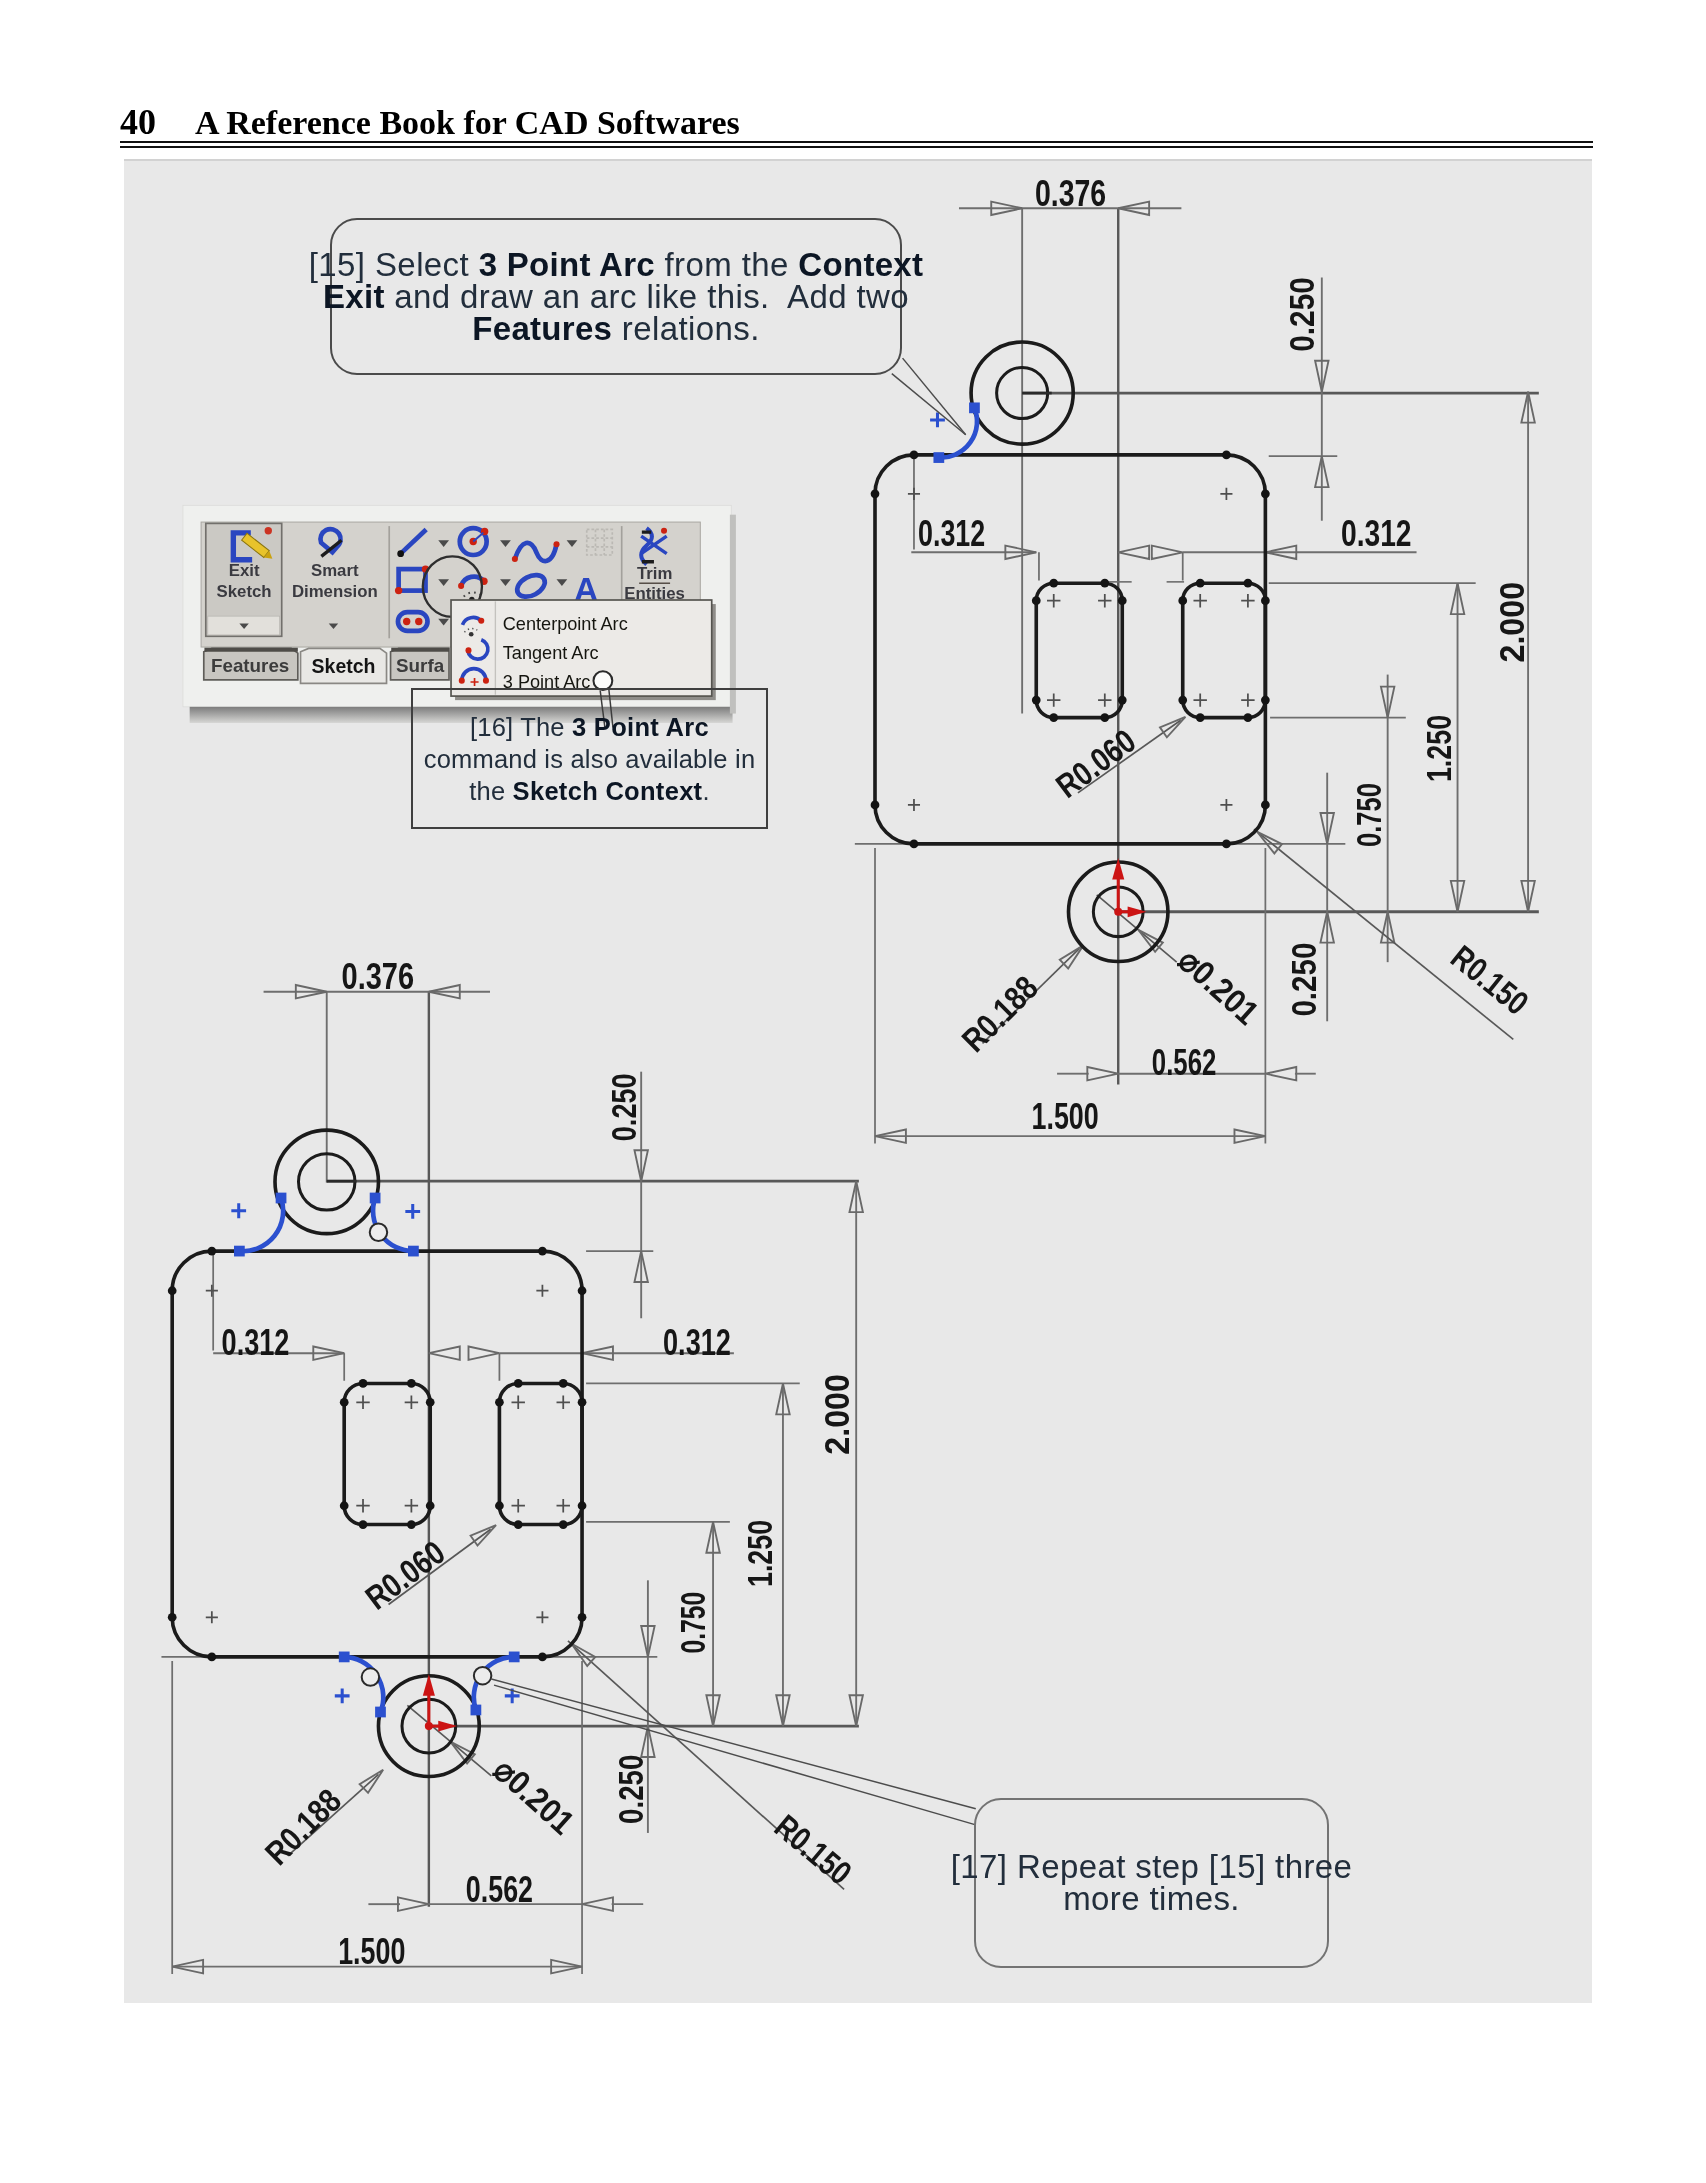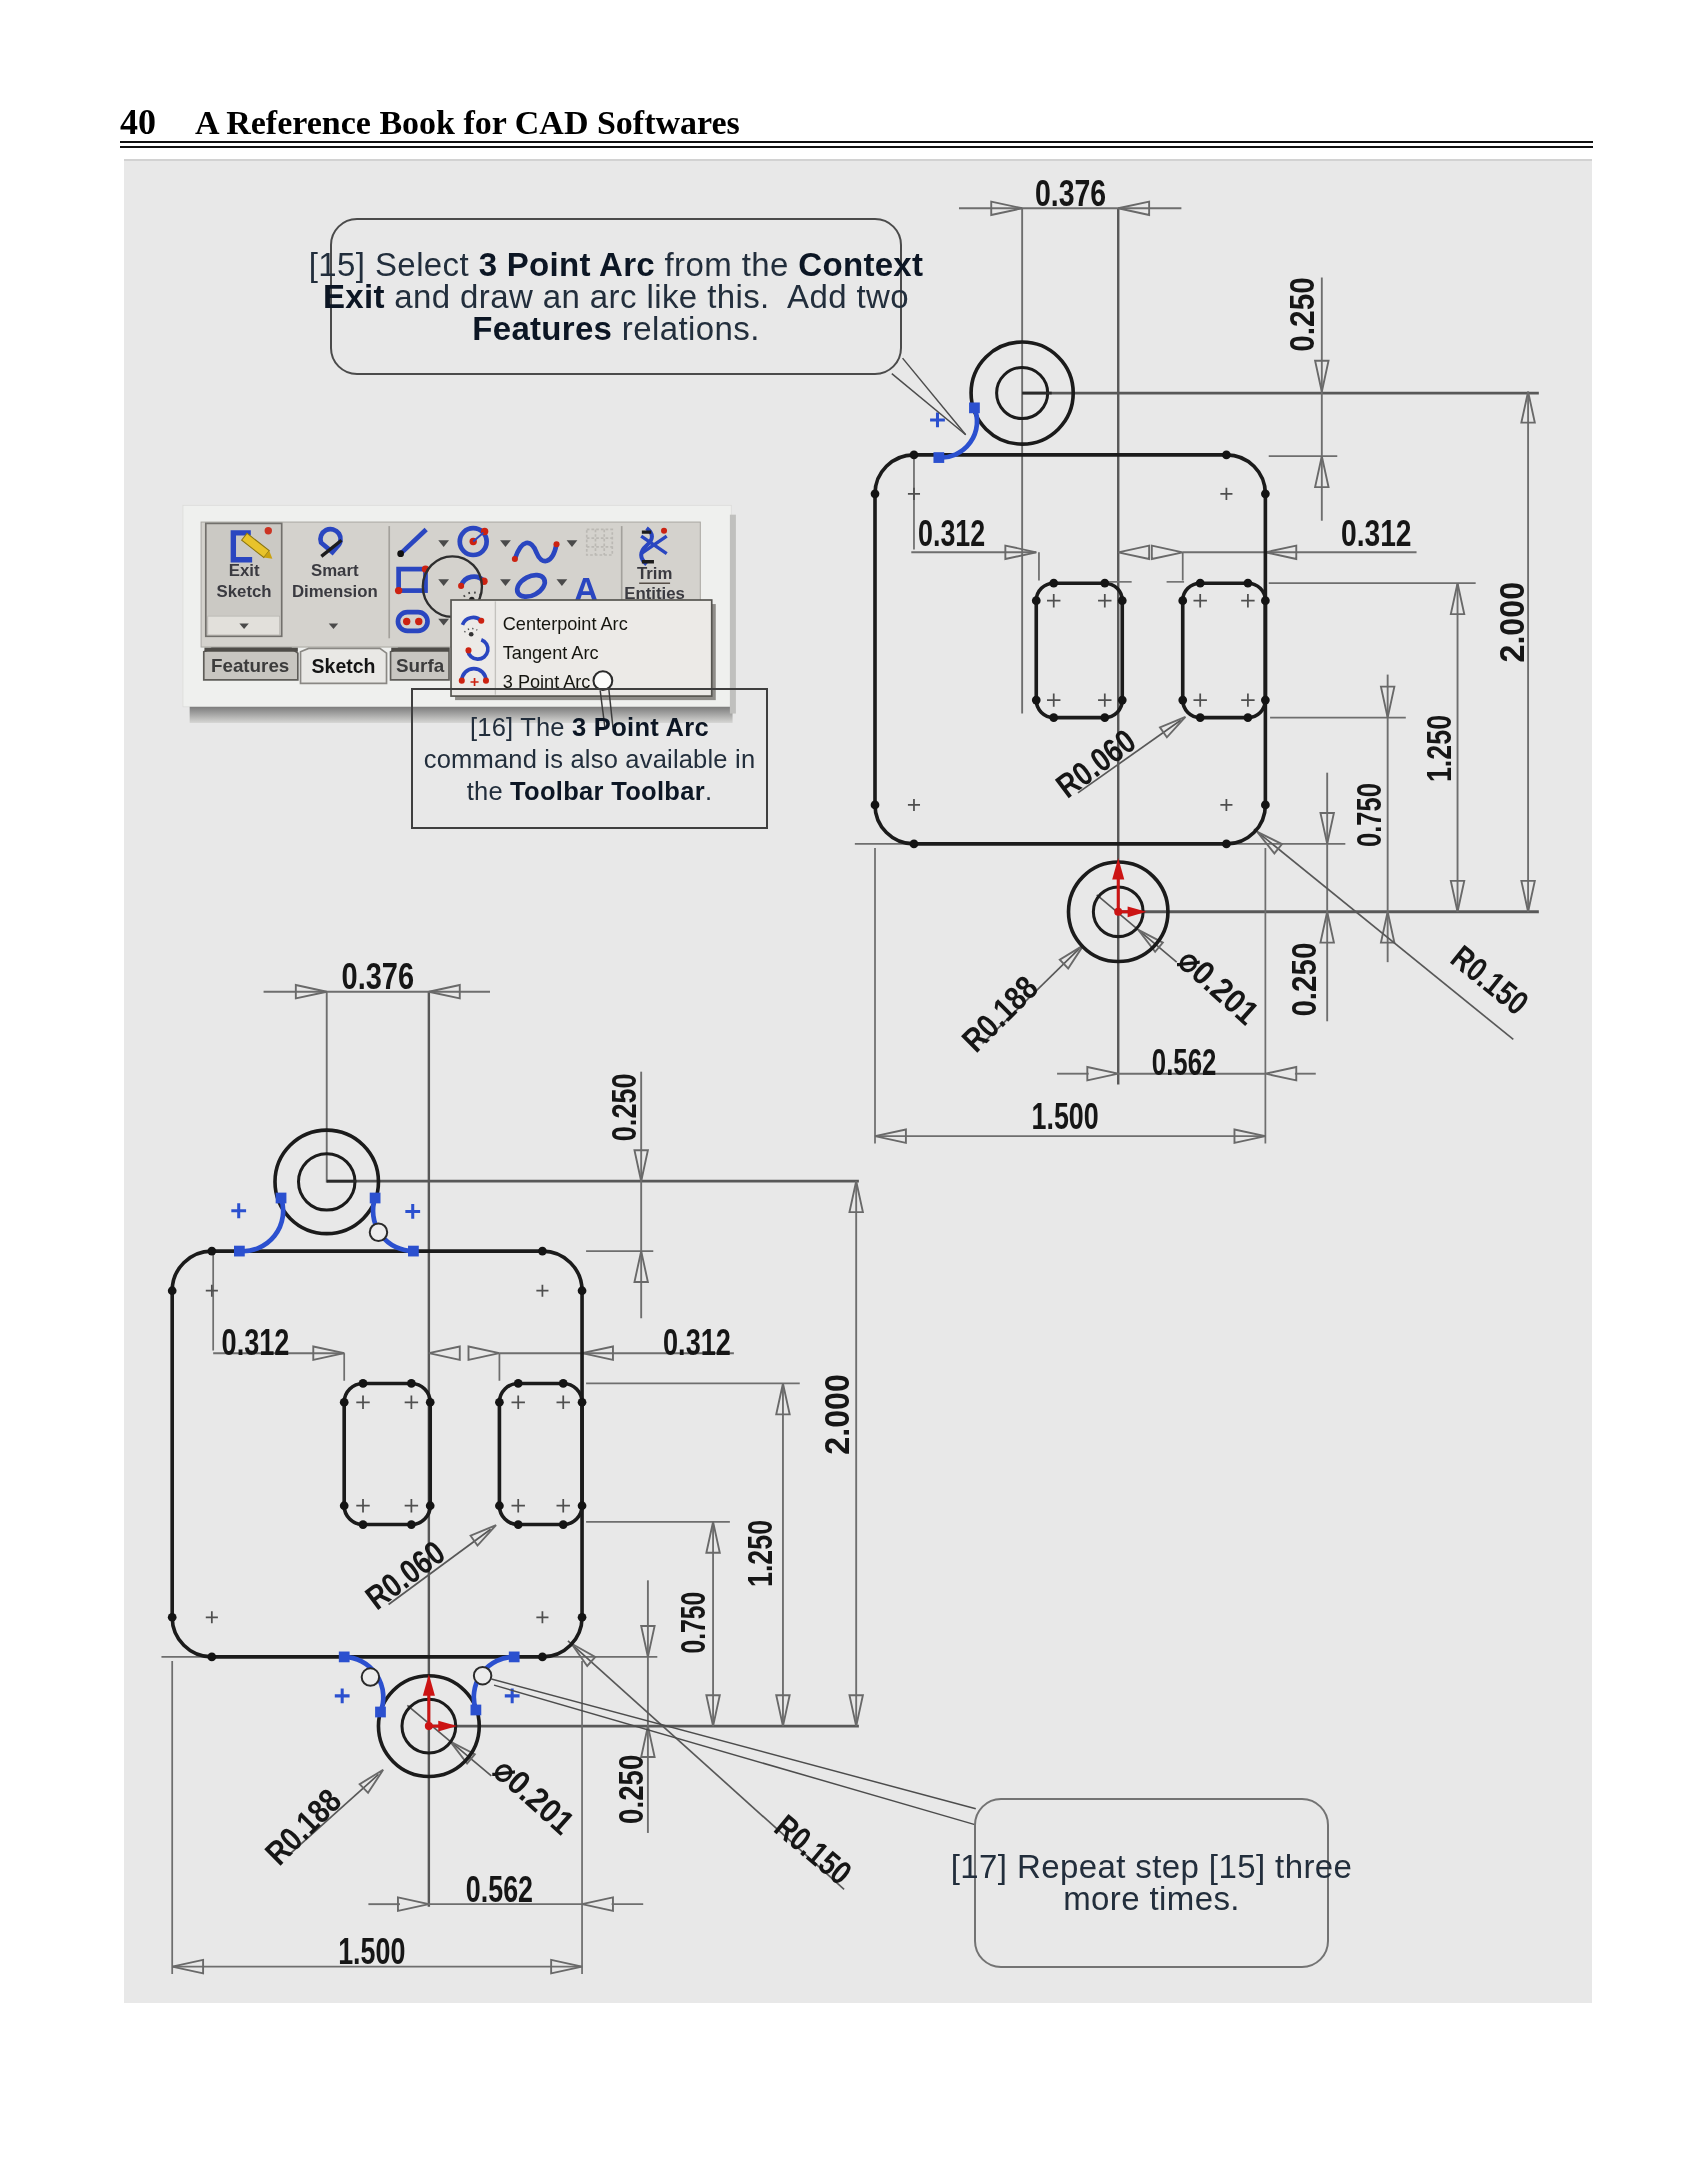--- a/index.html
+++ b/index.html
@@ -391,18 +391,18 @@
 <circle cx="551" cy="2496" r="13" fill="#ececec" stroke="#2a2a2a" stroke-width="3"></circle>
 <circle cx="718" cy="2494" r="13" fill="#ececec" stroke="#2a2a2a" stroke-width="3"></circle>
 <line x1="731" y1="2499" x2="1452" y2="2692" stroke="#4c4c4c" stroke-width="2.2"></line>
 <line x1="735" y1="2508" x2="1452" y2="2716" stroke="#4c4c4c" stroke-width="2.2"></line>
 </svg>
 <div class="callout" id="c15">
     <div>[15] Select <b>3 Point Arc</b> from the <b>Context</b><br>
 <b>Exit</b> and draw an arc like this.&nbsp; Add two<br><b>Features</b> relations.</div>
   </div>
 <div class="callout" id="c16">
-    <div>[16] The <b>3 Point Arc</b><br>command is also available in<br>the <b>Toolbar Toolbar</b>.</div>
+    <div>[16] The <b>3 Point Arc</b><br>command is also available in<br>the <b>Sketch Context</b>.</div>
   </div>
 <div class="callout" id="c17">
     <div>[17] Repeat step [15] three<br>more times.</div>
   </div>
 
 
 </body></html>

